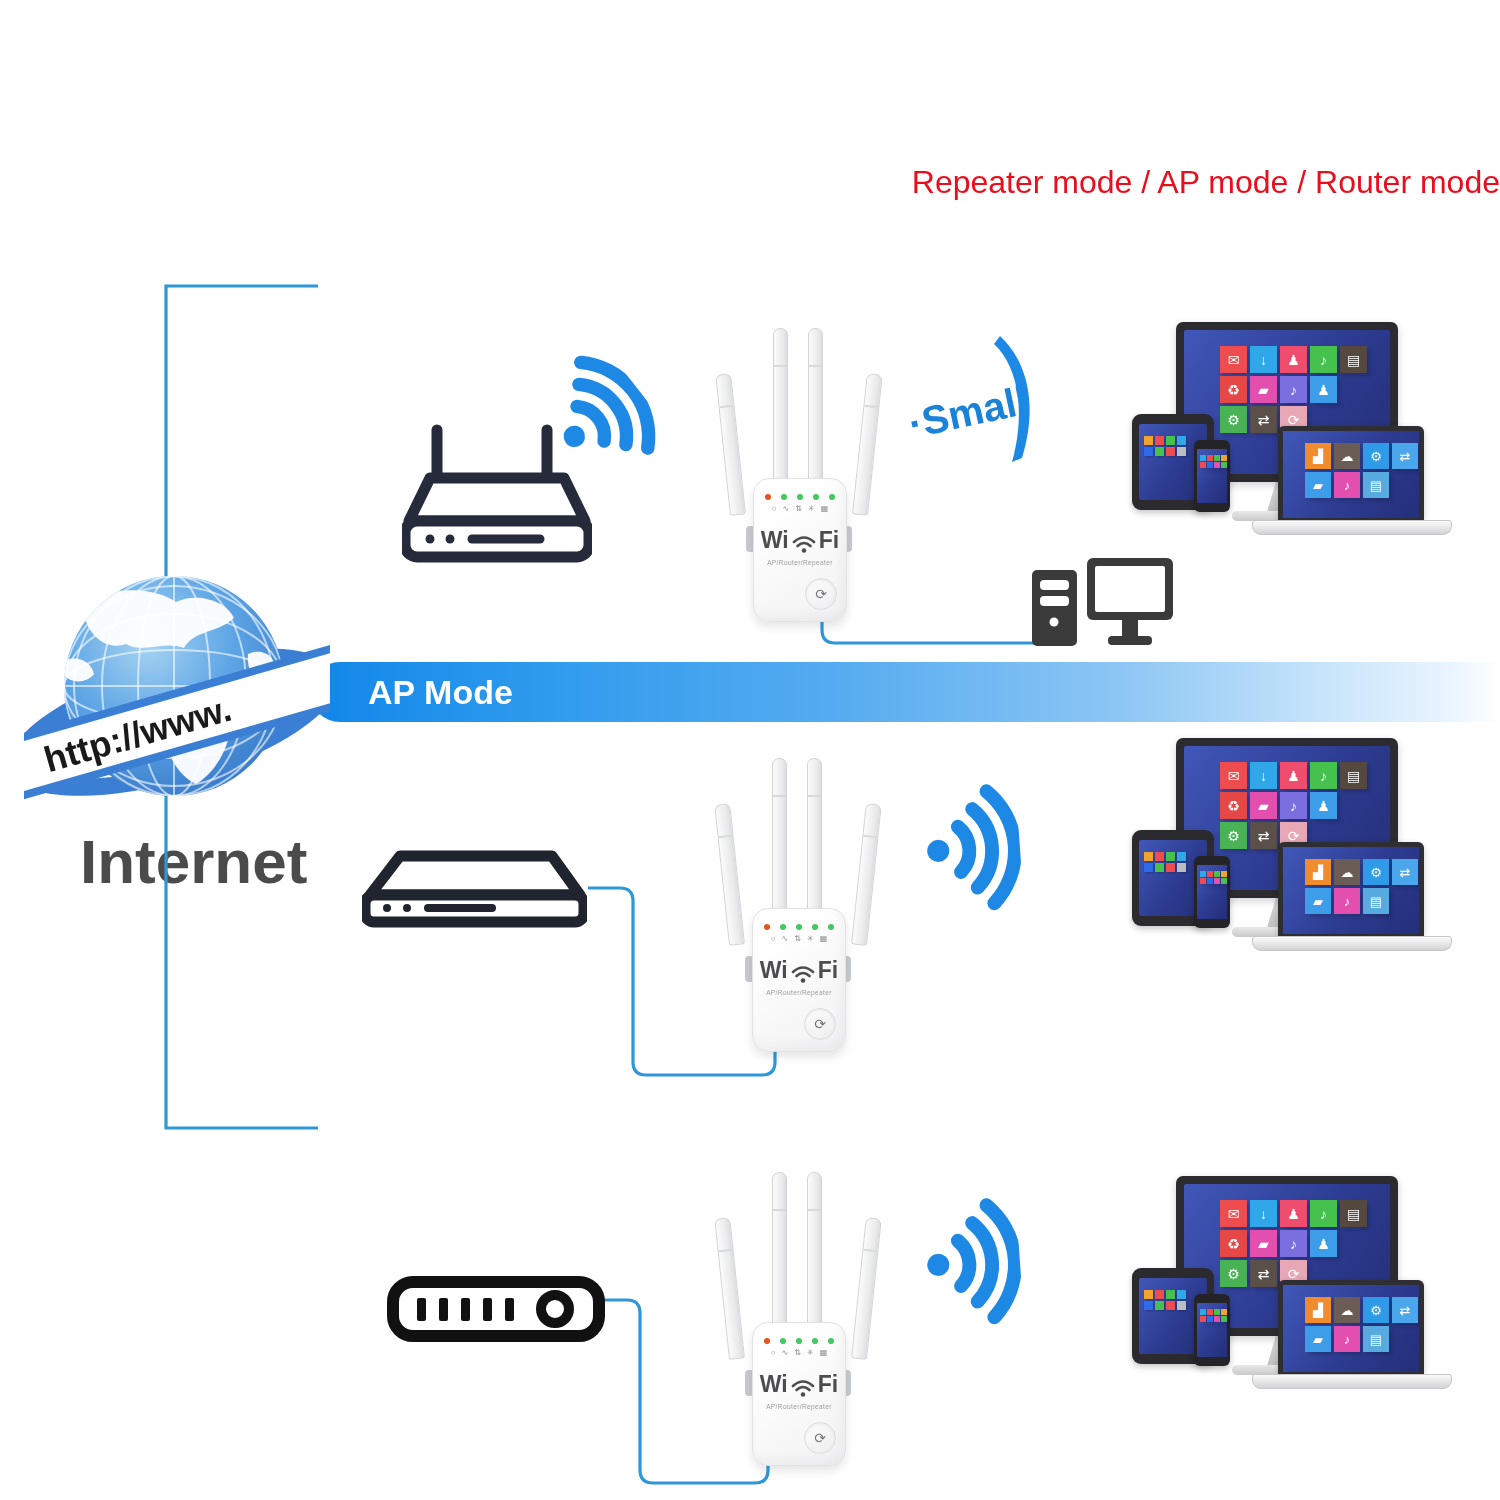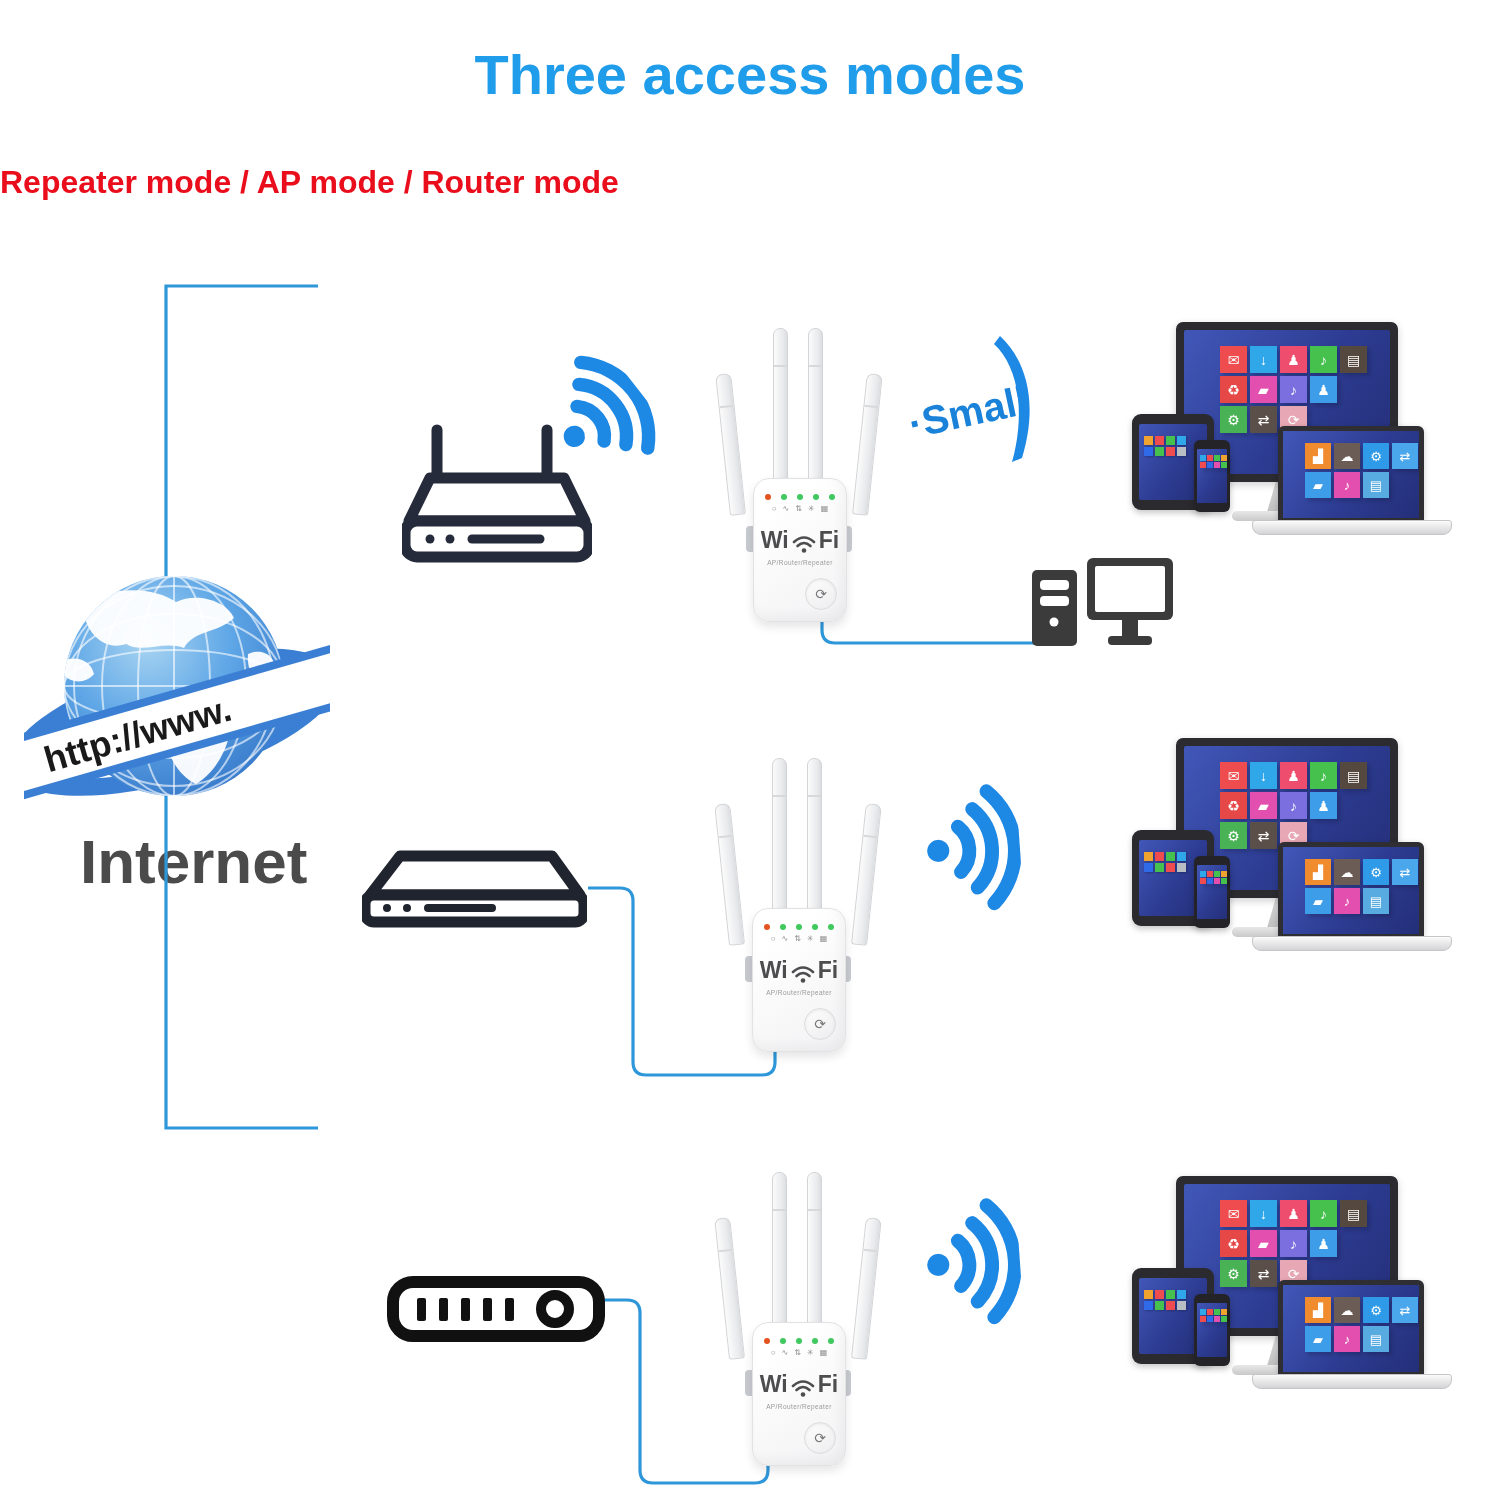--- a/index.html
+++ b/index.html
@@ -2,22 +2,22 @@
 <html><head>
 <meta charset="utf-8">
 <style>
   html,body{margin:0;padding:0;background:#fff;}
   .canvas{position:relative;width:1500px;height:1500px;background:#ffffff;overflow:hidden;
           font-family:"Liberation Sans","DejaVu Sans",sans-serif;}
 
   
   .title{position:absolute;top:42px;left:0;width:100%;text-align:center;
          font-size:56px;font-weight:800;color:#1f9cea;letter-spacing:0;z-index:4;}
-  .subtitle{position:absolute;top:164px;left:0;width:100%;text-align:left;
-            font-size:32px;font-weight:700;color:#ea0d1c;z-index:4;}
+  .subtitle{position:absolute;top:164px;left:0;width:100%;text-align:right;
+            font-size:32px;font-weight:400;color:#ea0d1c;z-index:4;}
 
   
   .wires{position:absolute;left:0;top:0;z-index:1;}
 
   
   .pill{position:absolute;display:flex;align-items:center;z-index:2;
         border-radius:32px 0 0 32px;
         background:linear-gradient(90deg,#1186e9 0%,#2f9bed 20%,#57acf0 45%,#8cc6f4 68%,#c6e4fa 85%,#eaf5fe 96%,rgba(255,255,255,0) 100%);}
   .pill .pill-label{color:#fff;font-weight:700;white-space:nowrap;}
   .pill-1{left:318px;top:258px;width:1182px;height:56px;}
@@ -113,23 +113,25 @@
   <svg class="wires" width="1500" height="1500" viewBox="0 0 1500 1500">
     <g fill="none" stroke="#2e97da" stroke-width="3.2">
       <path d="M318,286 H166 V1128 H318"></path>
       <path d="M166,692 H318"></path>
       <path d="M822,610 V630 Q822,643 835,643 H1042"></path>
       <path d="M588,888 H620 Q633,888 633,901 V1062 Q633,1075 646,1075 H762 Q775,1075 775,1062 V1048"></path>
       <path d="M603,1300 H627 Q640,1300 640,1313 V1470 Q640,1483 653,1483 H755 Q768,1483 768,1470 V1456"></path>
     </g>
   </svg>
 
-  <div class="title">Three access modes</div>
   <div class="subtitle">Repeater mode / AP mode / Router mode</div>
 
+  <div class="pill pill-2">
+    <span class="pill-label">AP Mode</span>
+  </div>
 
   <div class="internet-label">Internet</div>
   <div class="globe-wrap">
     <svg width="306" height="264" viewBox="0 0 306 264">
       <defs>
         <radialGradient id="gSphere" cx="38%" cy="30%" r="85%">
           <stop offset="0%" stop-color="#a8d4f2"></stop>
           <stop offset="45%" stop-color="#5ea6e6"></stop>
           <stop offset="100%" stop-color="#2e6fc4"></stop>
         </radialGradient>

